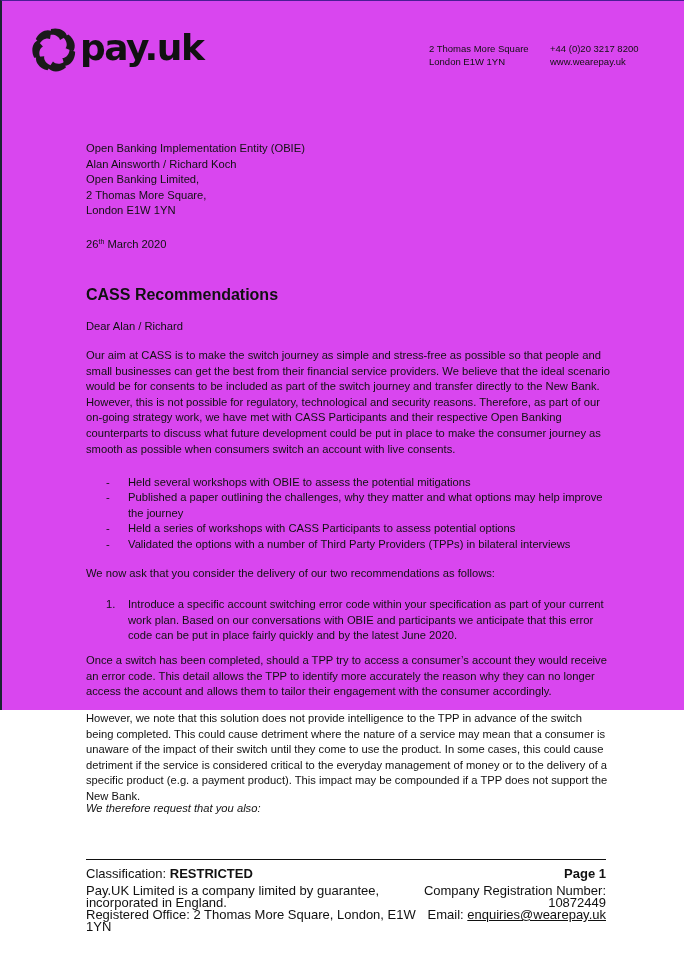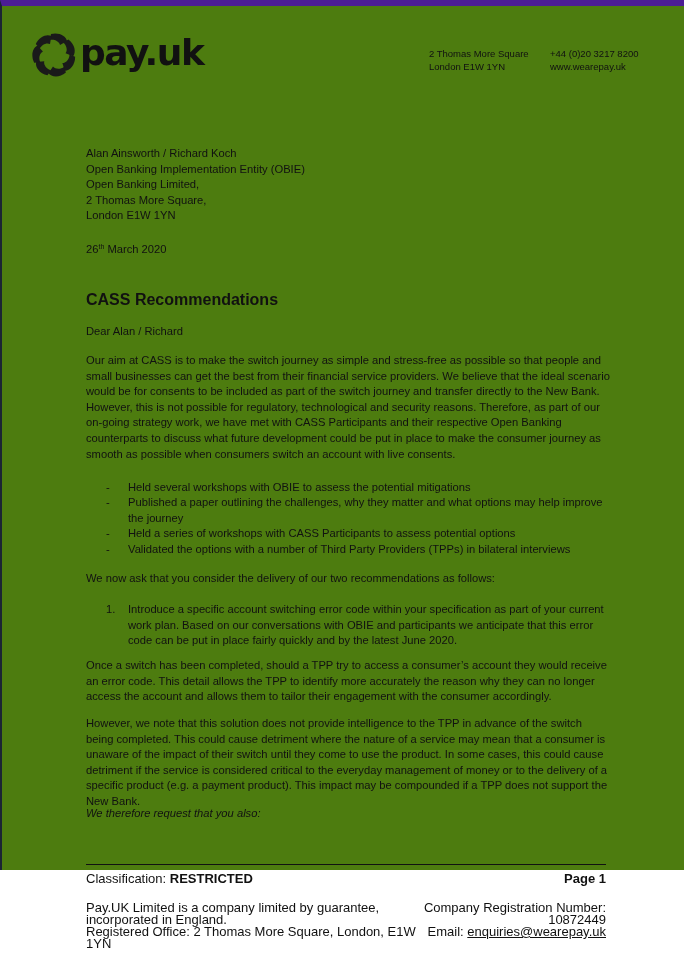--- a/index.html
+++ b/index.html
@@ -2,23 +2,23 @@
 <html><head>
   <meta charset="utf-8">
   <style>
     html, body { margin: 0; padding: 0; background: #ffffff; }
     body {
       width: 684px; height: 970px; position: relative; overflow: hidden;
       font-family: "Liberation Sans", "DejaVu Sans", sans-serif;
       color: #111111;
     }
     .page {
-      position: absolute; left: 0; top: 0; width: 684px; height: 870px;
-      border-left: 2px solid #1b2433; border-top: 6px solid #4c1d95;
-      box-sizing: border-box; background: #4d7c0f;
+      position: absolute; left: 0; top: 0; width: 684px; height: 710px;
+      border-left: 2px solid #1b2433; border-top: 1px solid #4c1d95;
+      box-sizing: border-box; background: #d946ef;
     }
     .logo { position: absolute; left: 29px; top: 26px; display: flex; align-items: center; }
     .logo svg { width: 46px; height: 46px; display: block; }
     .logo-text {
       font-family: "DejaVu Sans", "Liberation Sans", sans-serif;
       font-weight: bold; font-size: 36px; letter-spacing: -1.5px;
       color: #111; margin-left: 3px; line-height: 46px; margin-top: -4px;
     }
     .hdr-addr { position: absolute; left: 427px; top: 42px; font-size: 9.5px; line-height: 12.5px; }
     .hdr-contact { position: absolute; left: 548px; top: 42px; font-size: 9.5px; line-height: 12.5px; }
@@ -39,21 +39,21 @@
     .numbered { position: absolute; left: 84px; top: 596px; width: 526px; margin: 0; padding: 0; list-style: none; }
     .numbered li { position: relative; padding-left: 42px; }
     .numbered li .num { position: absolute; left: 20px; top: 0; }
     .p4 { top: 652px; }
     .p5 { top: 710px; }
     .p6 { top: 800px; font-style: italic; }
 
     .footer-rule { position: absolute; left: 84px; top: 858px; width: 520px; height: 1.4px; background: #111; }
     .footer { position: absolute; left: 84px; width: 520px; font-size: 13px; line-height: 12px; color: #111; }
     .f-row1 { top: 867px; display: flex; justify-content: space-between; }
-    .f-row2 { top: 884px; display: flex; justify-content: space-between; margin-top: 12px; }
+    .f-row2 { top: 884px; display: flex; justify-content: space-between; }
     .f-row2 .right { text-align: right; }
     .bold { font-weight: bold; }
     .link { text-decoration: underline; }
   </style>
 </head>
 <body>
 
 <div class="page">
 
   <div class="logo">
@@ -74,22 +74,22 @@
   <div class="hdr-addr">
     <div>2 Thomas More Square</div>
     <div>London E1W 1YN</div>
   </div>
   <div class="hdr-contact">
     <div>+44 (0)20 3217 8200</div>
     <div>www.wearepay.uk</div>
   </div>
 
   <div class="recipient body-text">
+    <div>Open Banking Implementation Entity (OBIE)</div>
     <div>Alan Ainsworth / Richard Koch</div>
-    <div>Open Banking Implementation Entity (OBIE)</div>
     <div>Open Banking Limited,</div>
     <div>2 Thomas More Square,</div>
     <div>London E1W 1YN</div>
   </div>
 
   <div class="date body-text"><span>26</span><sup>th</sup><span> March 2020</span></div>
 
   <div class="subject">CASS Recommendations</div>
 
   <div class="salutation body-text">Dear Alan / Richard</div>

